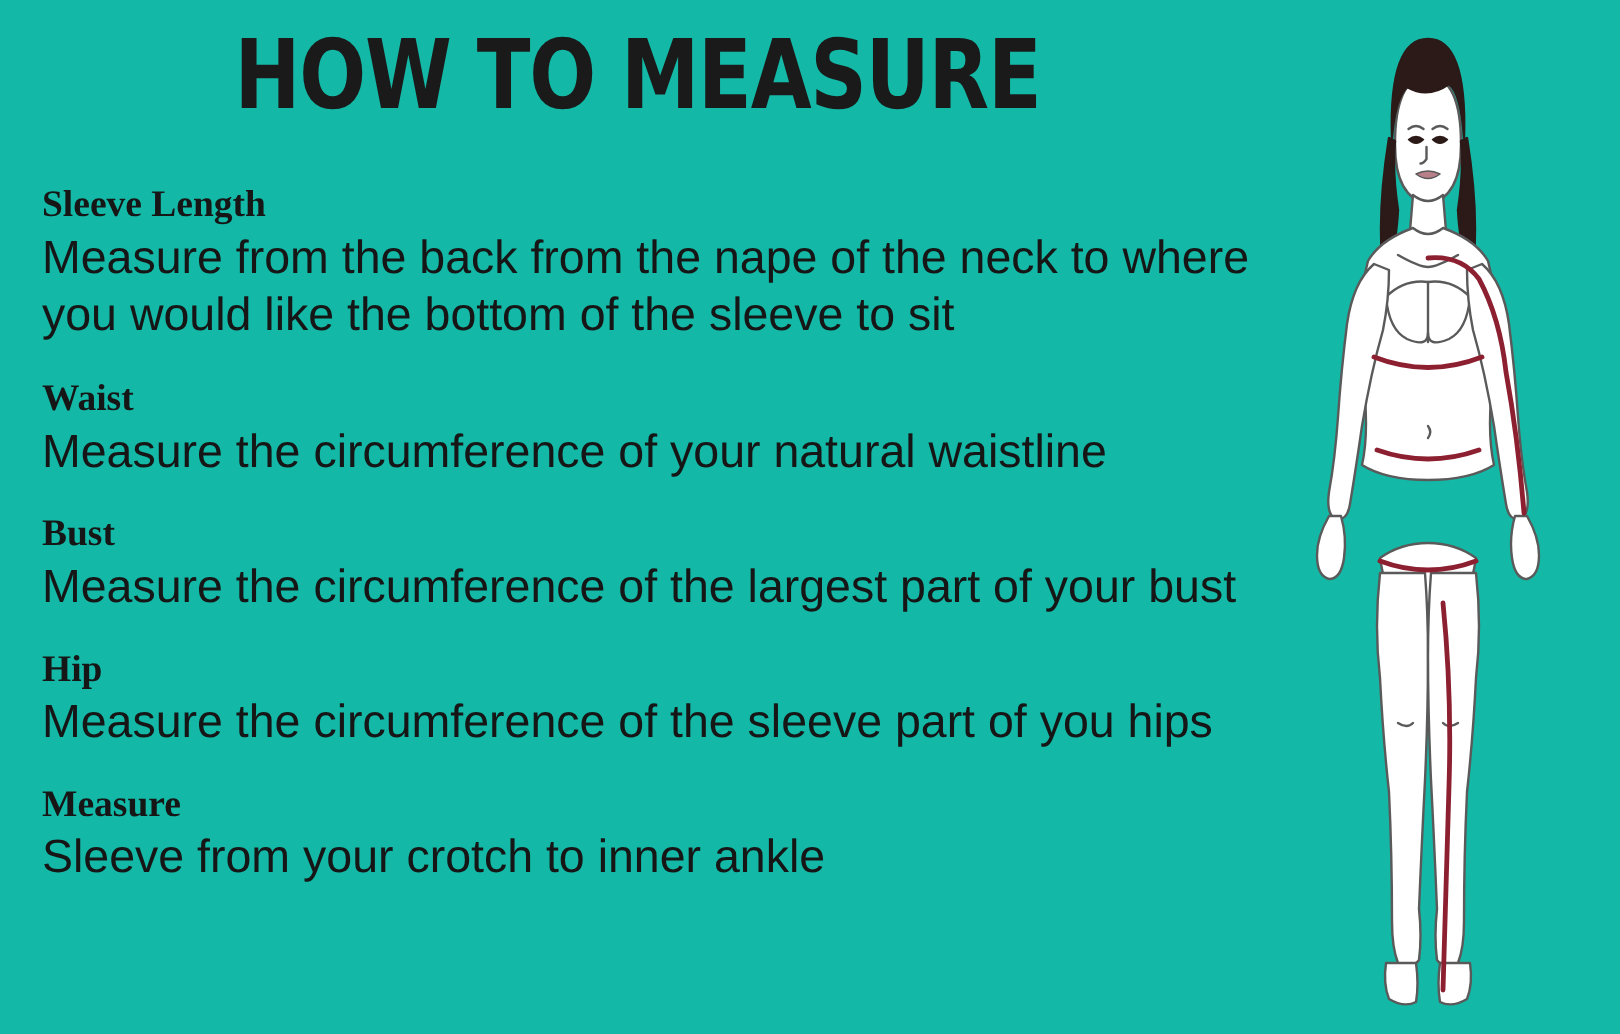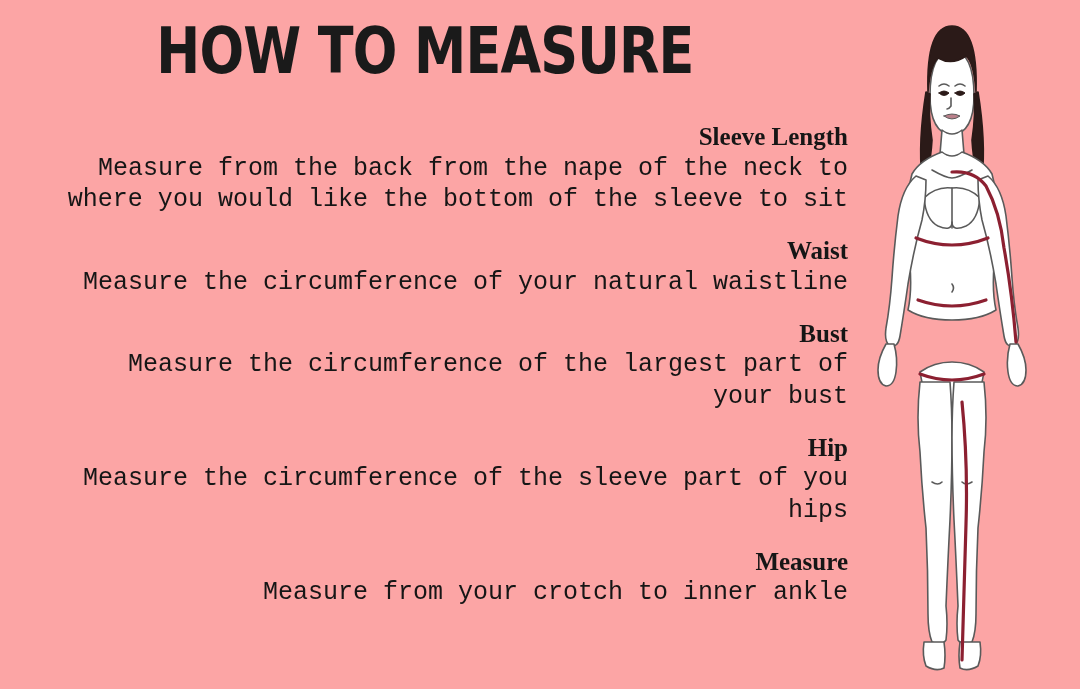--- a/index.html
+++ b/index.html
@@ -4,21 +4,21 @@
 <style>
   html, body {
     margin: 0;
     padding: 0;
     background: #ffffff;
   }
   #page {
     position: relative;
     width: 1080px;
     height: 689px;
-    background: #fca5a5;
+    background: #14b8a6;
     overflow: hidden;
     font-family: "Liberation Serif", serif;
     color: #1a1a1a;
   }
   #title {
     position: absolute;
     left: 0;
     top: 18px;
     width: 850px;
     text-align: center;
@@ -32,35 +32,33 @@
     line-height: 1.05;
   }
   #entries {
     position: absolute;
     left: 28px;
     top: 122px;
     width: 820px;
   }
   .entry {
     margin-bottom: 21px;
-    text-align: right;
   }
   .entry-term {
     font-family: "Liberation Serif", serif;
     font-weight: bold;
     font-size: 25px;
     line-height: 1.22;
     color: #161616;
   }
   .entry-desc {
-    font-family: Liberation Mono, monospace;
-    font-size: 25px;
+    font-family: Liberation Sans, sans-serif;
+    font-size: 31px;
     line-height: 1.25;
     color: #161616;
-    margin-left: 28px;
   }
   #figure {
     position: absolute;
     right: 0;
     top: 0;
     width: 260px;
     height: 689px;
   }
   .fig-svg {
     display: block;
@@ -90,21 +88,21 @@
       <div class="entry-desc">Measure the circumference of the largest part of your bust</div>
     </div>
 
     <div class="entry">
       <div class="entry-term">Hip</div>
       <div class="entry-desc">Measure the circumference of the sleeve part of you hips</div>
     </div>
 
     <div class="entry">
       <div class="entry-term">Measure</div>
-      <div class="entry-desc">Measure from your crotch to inner ankle</div>
+      <div class="entry-desc">Sleeve from your crotch to inner ankle</div>
     </div>
 
   </div>
 
   <div id="figure">
     <svg class="fig-svg" width="260" height="689" viewBox="0 0 260 689" xmlns="http://www.w3.org/2000/svg">
       <g fill="none" stroke="#5a5a5a" stroke-width="1.6" stroke-linecap="round" stroke-linejoin="round">
 
         <path d="M110 96 q0 -44 22 -46 q22 2 22 46 q0 36 -22 40 q-22 -4 -22 -40 Z" fill="#ffffff"></path>
 

